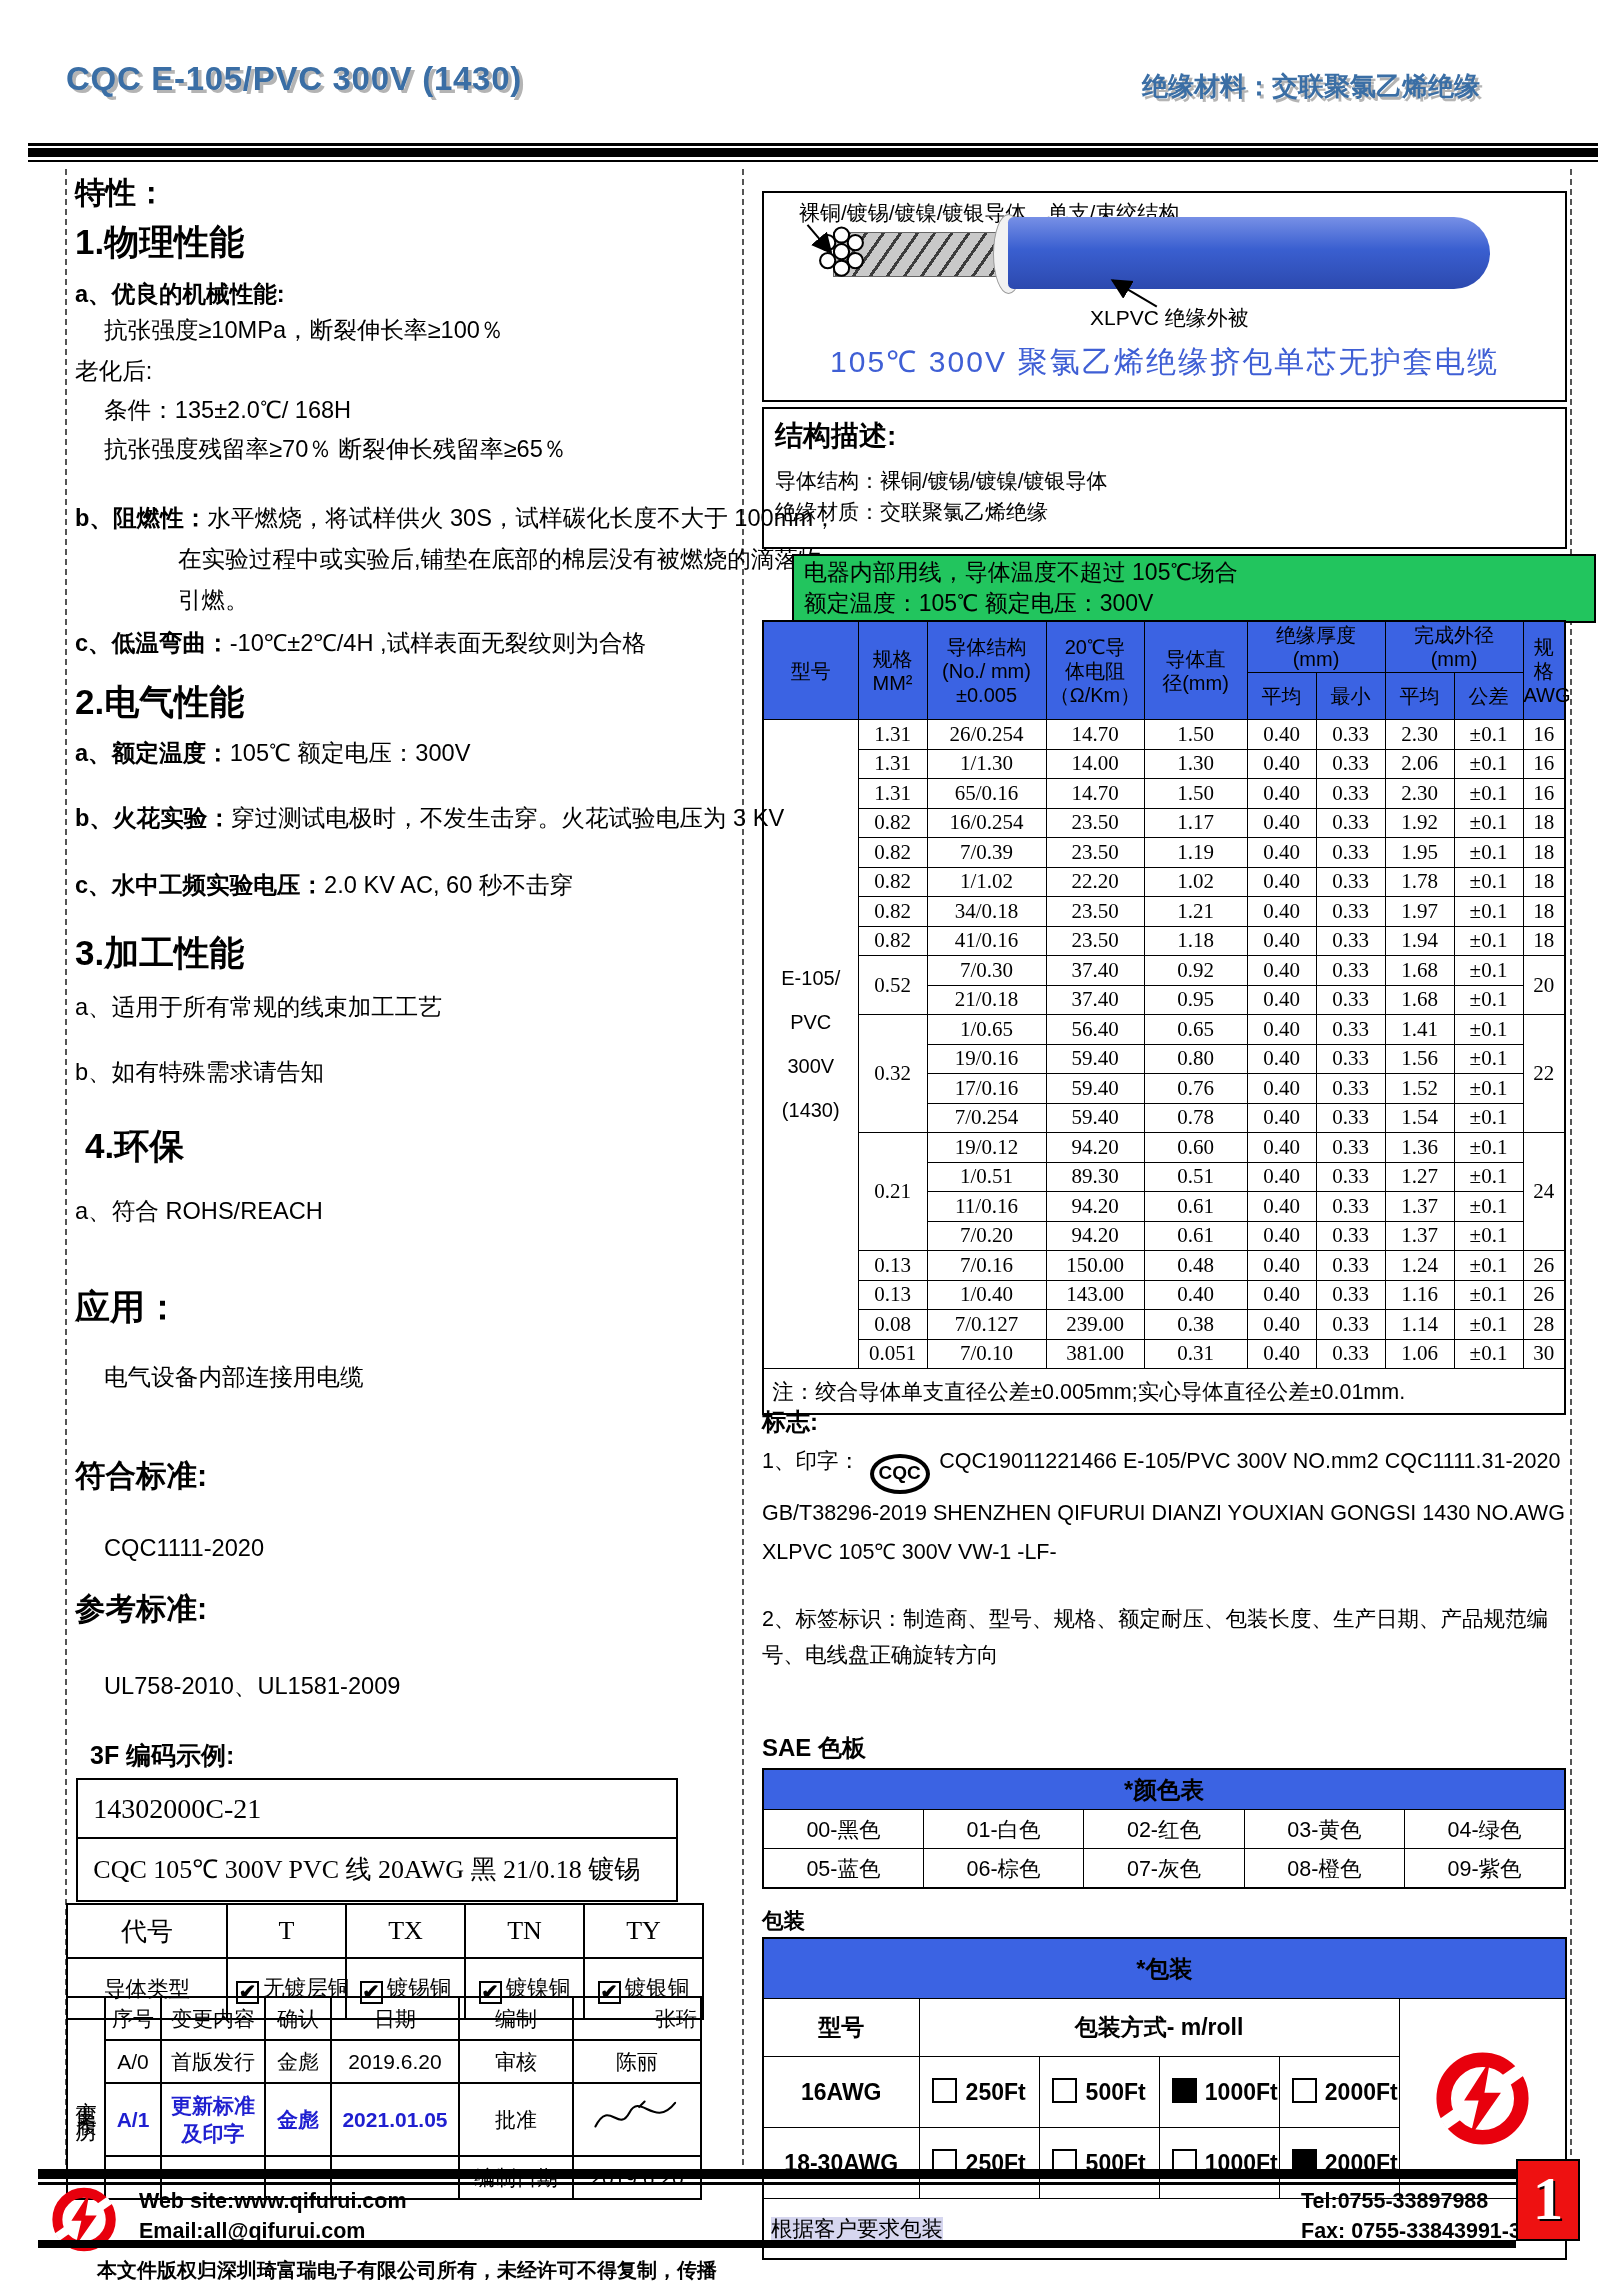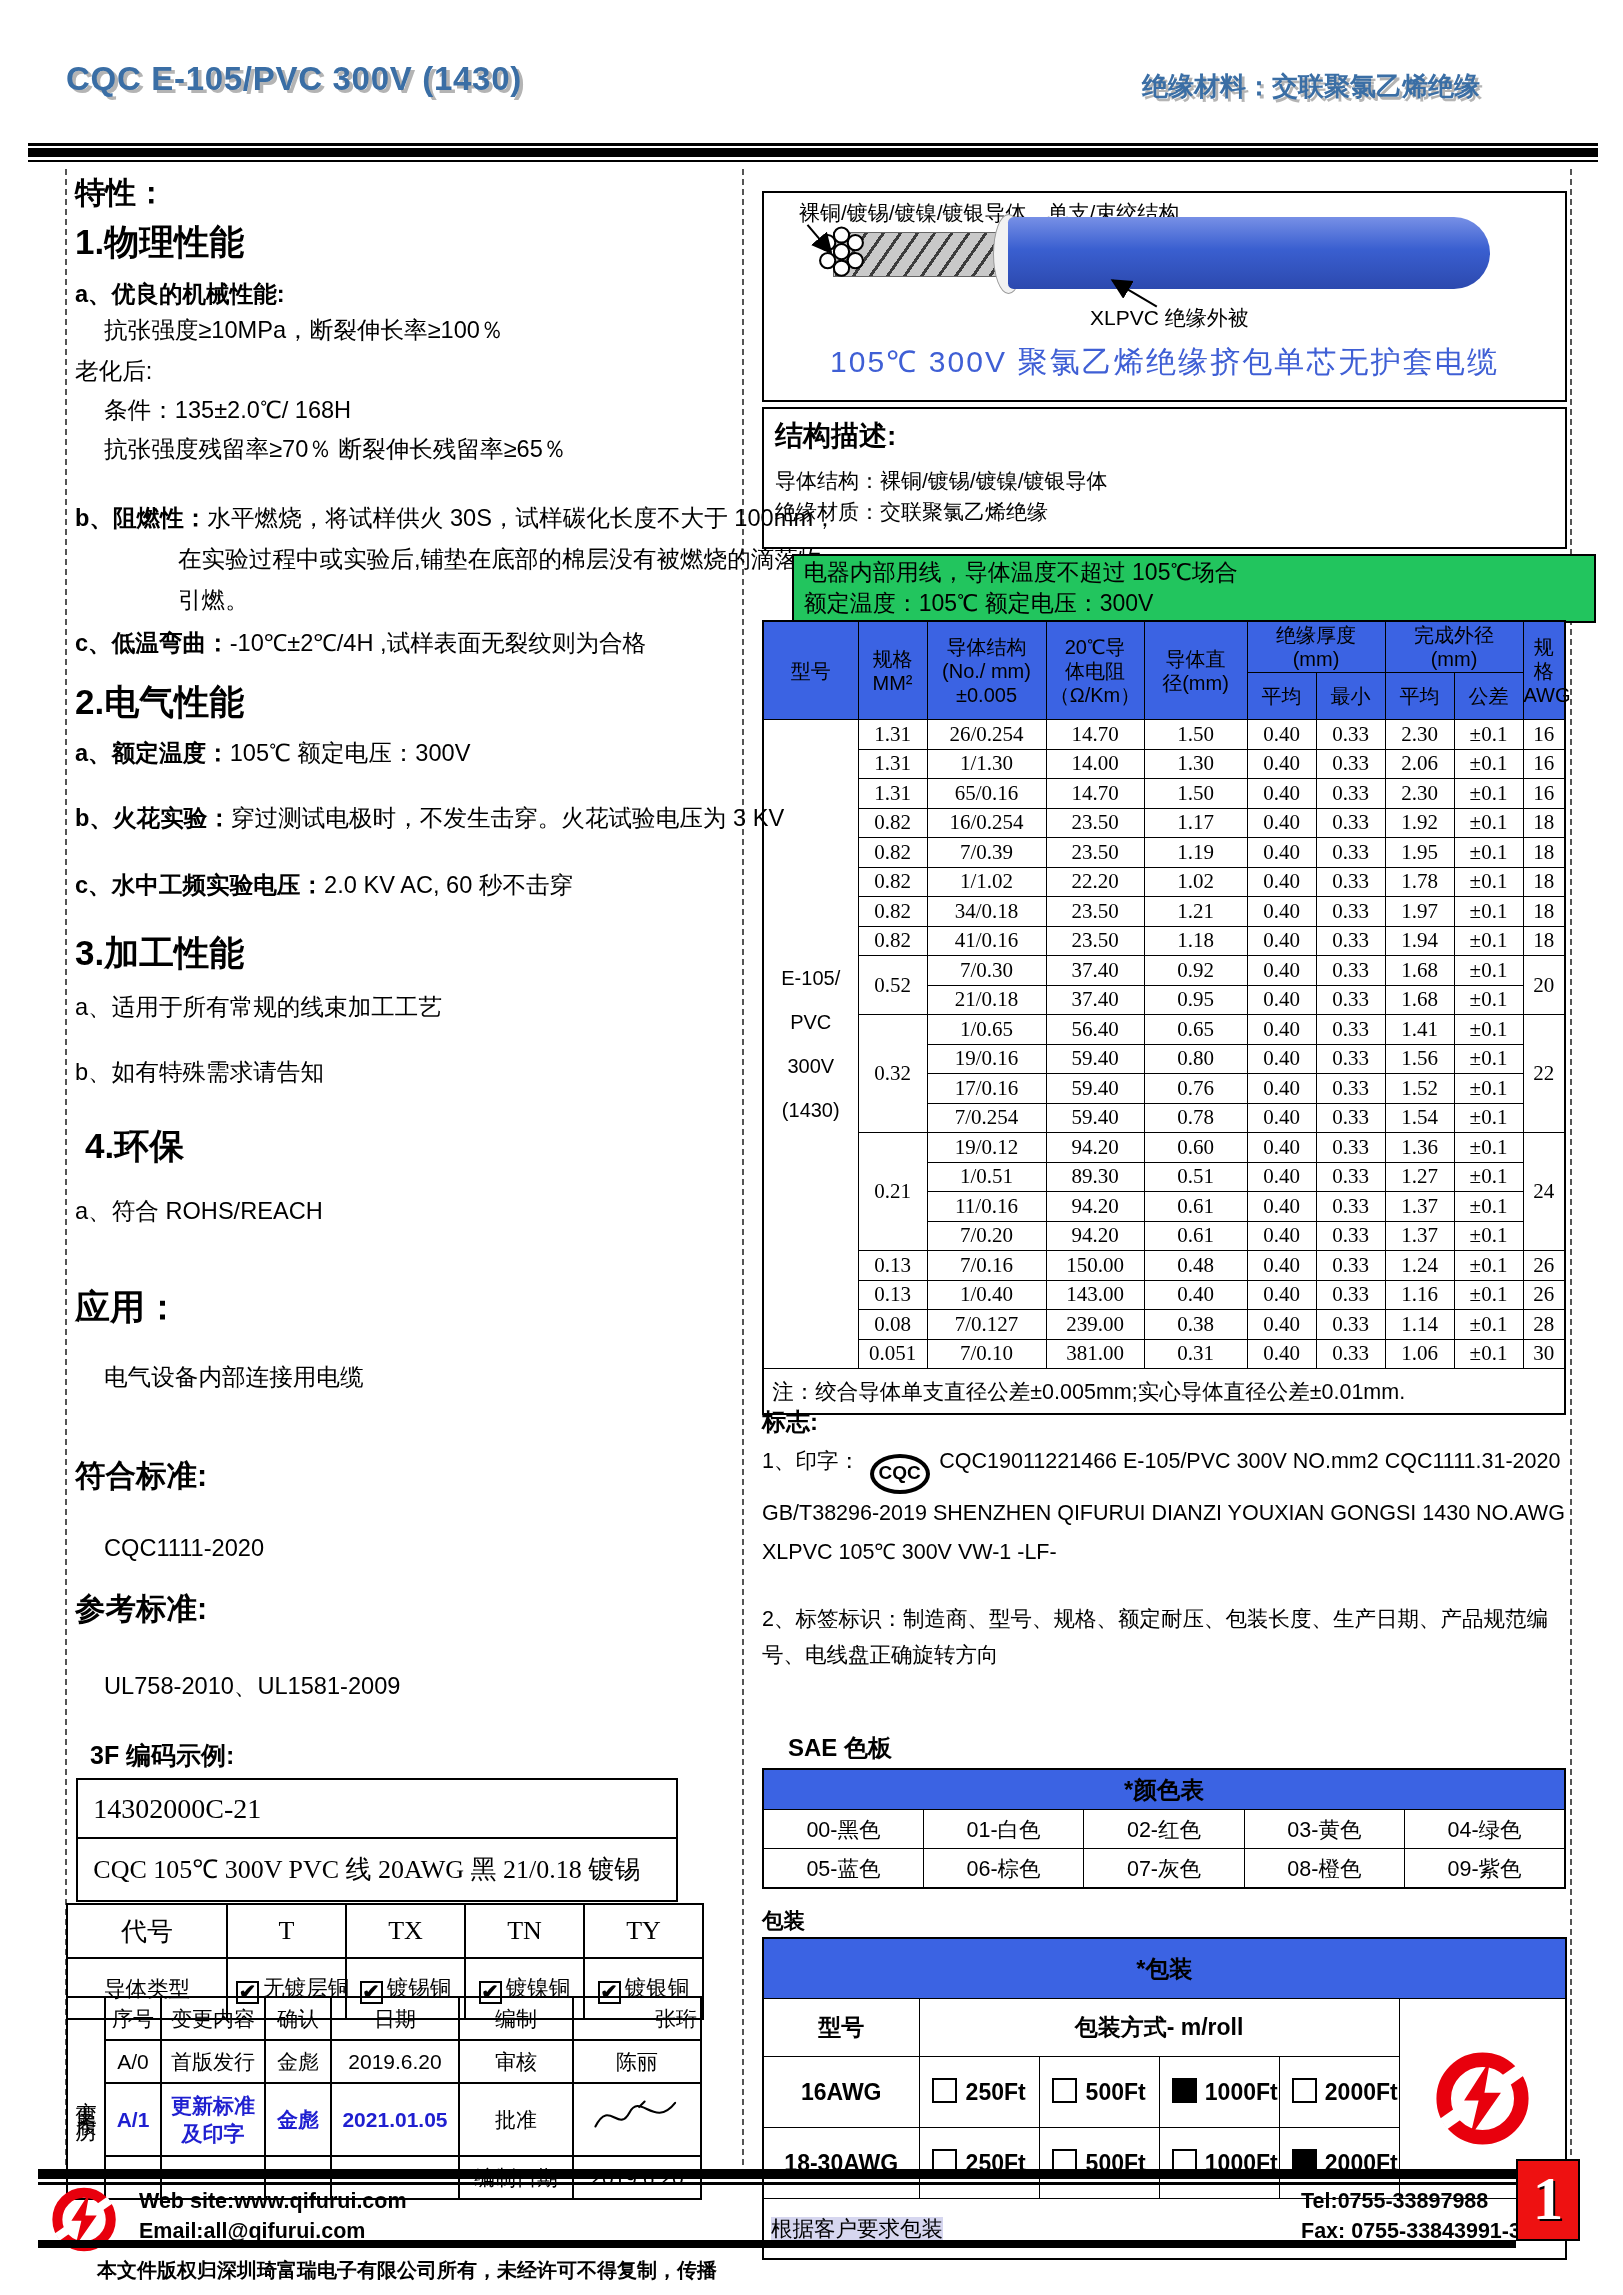--- a/index.html
+++ b/index.html
@@ -72,21 +72,21 @@
       height:44px;padding-left:8.3px;}
   
   .marking{left:762px;top:1406px;width:804px;}
   .mark-h{font-size:24px;font-weight:bold;}
   .mark-p{font-size:21.5px;line-height:39px;margin-top:4.2px;text-align:left;}
   .mark-p2{font-size:21.5px;line-height:36px;margin-top:29px;}
   .cqc-logo{display:inline-block;box-sizing:border-box;min-width:60px;height:40px;border:4.9px solid #000;
       border-radius:50%;line-height:30.5px;text-align:center;font-weight:bold;font-size:19px;
       vertical-align:-11px;padding:0 4.2px;margin:0 9.7px;}
   
-  .sae-h{left:788px;top:1732px;font-size:24px;font-weight:bold;}
+  .sae-h{left:762px;top:1732px;font-size:24px;font-weight:bold;}
   table.sae{left:762px;top:1768px;position:absolute;border-collapse:collapse;table-layout:fixed;
       width:804px;border:2.1px solid #000;}
   .sae th,.sae td{border:1.4px solid #000;text-align:center;padding:0;}
   .sae .title th{background:#3b63e3;font-size:23.6px;font-weight:bold;height:39px;}
   .sae td{font-size:21.5px;height:38px;}
   .pack-h{left:762px;top:1906px;font-size:21.5px;font-weight:bold;}
   table.pack{left:762px;top:1937px;position:absolute;border-collapse:collapse;table-layout:fixed;
       width:804px;border:2.1px solid #000;}
   .pack th,.pack td{border:1.4px solid #000;text-align:center;padding:12px;margin-left:47px;}
   .pack .title th{background:#3b63e3;font-size:23.6px;font-weight:bold;height:35px;}

